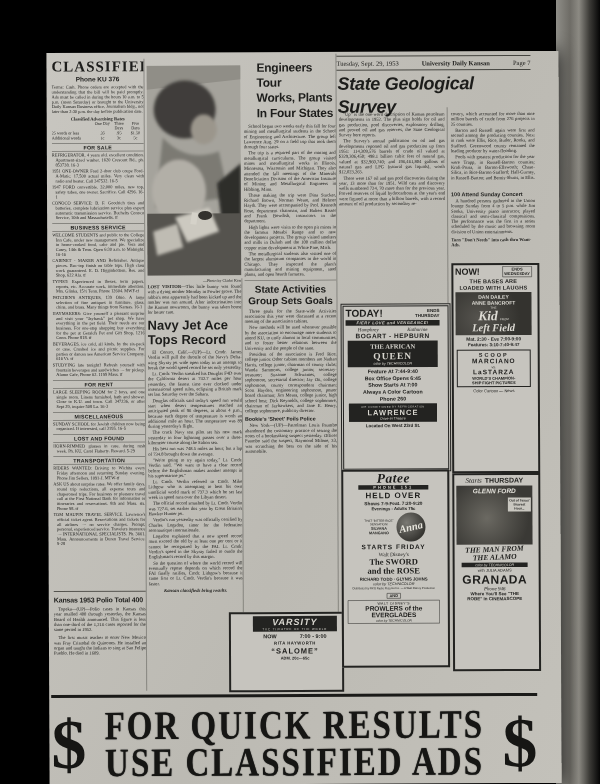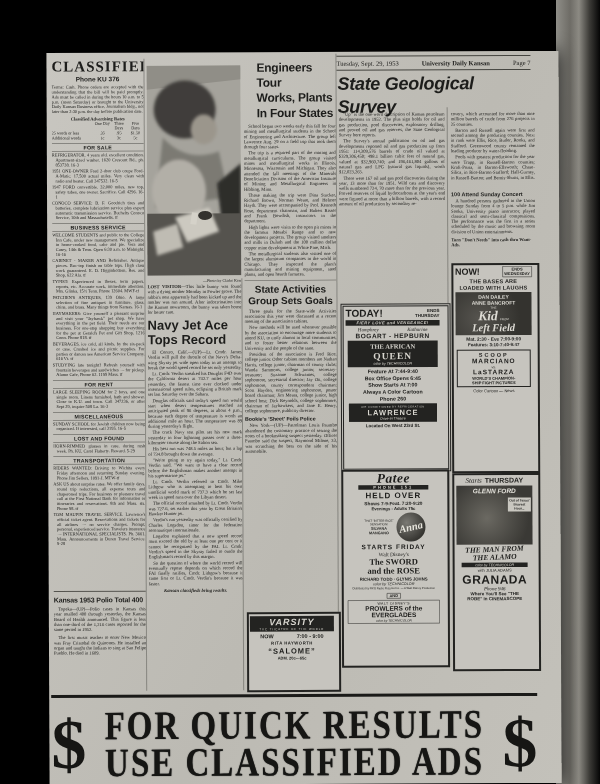--- a/index.html
+++ b/index.html
@@ -319,21 +319,21 @@
       </div>
       <p class="bp">Three goals for the State-wide Activities association this year were discussed at a recent meeting of the association cabinet.</p>
       <p class="bp">New methods will be used whenever possible by the association to encourage more students to attend KU, to unify alumni in local communities, and to foster better relations between the University and the people of the state.</p>
       <p class="bp">President of the association is Fred Rice, college junior. Other cabinet members are Nathan Harris, college junior, chairman of county clubs; Wanda Sammons, college junior, secretary-treasurer; Suzanne Schwantes, college sophomore, secretarial director; Jay Ott, college sophomore, county correspondent chairman; Scott Hayden, engineering sophomore, poster board chairman; Jim Meara, college junior, high school host; Dick Reynolds, college sophomore, chairman of Jayhawkers, and Jane E. Henry, college sophomore, publicity director.</p>
       <div class="bk-h">Bookie's 'Sheet' Foils Police</div>
       <p class="bp">New York—(UP)—Patrolman Louis Paumbo abandoned the customary practice of seizing the notes of a bookmaking suspect yesterday. Officer Paumbo said the suspect, Raymond Milone, 33, was scratching the bets on the side of his automobile.</p>
     </div>
   </div>
 
 
-  <div class="adbox" style="left:198px;top:560px;width:90px;height:76px;">
+  <div class="adbox" style="left:180px;top:560px;width:90px;height:76px;padding-left:21px;">
     <div class="sc adin" style="width:172px;">
       <div class="rev" style="margin:2px;">
         <div class="vty-logo">VARSITY</div>
         <div class="vty-sub">THE THEATRE OF THE WORLD</div>
       </div>
       <div class="nowrow">
         <span>NOW</span>
         <span>7:00 - 9:00</span>
       </div>
       <div class="starline">RITA HAYWORTH</div>

